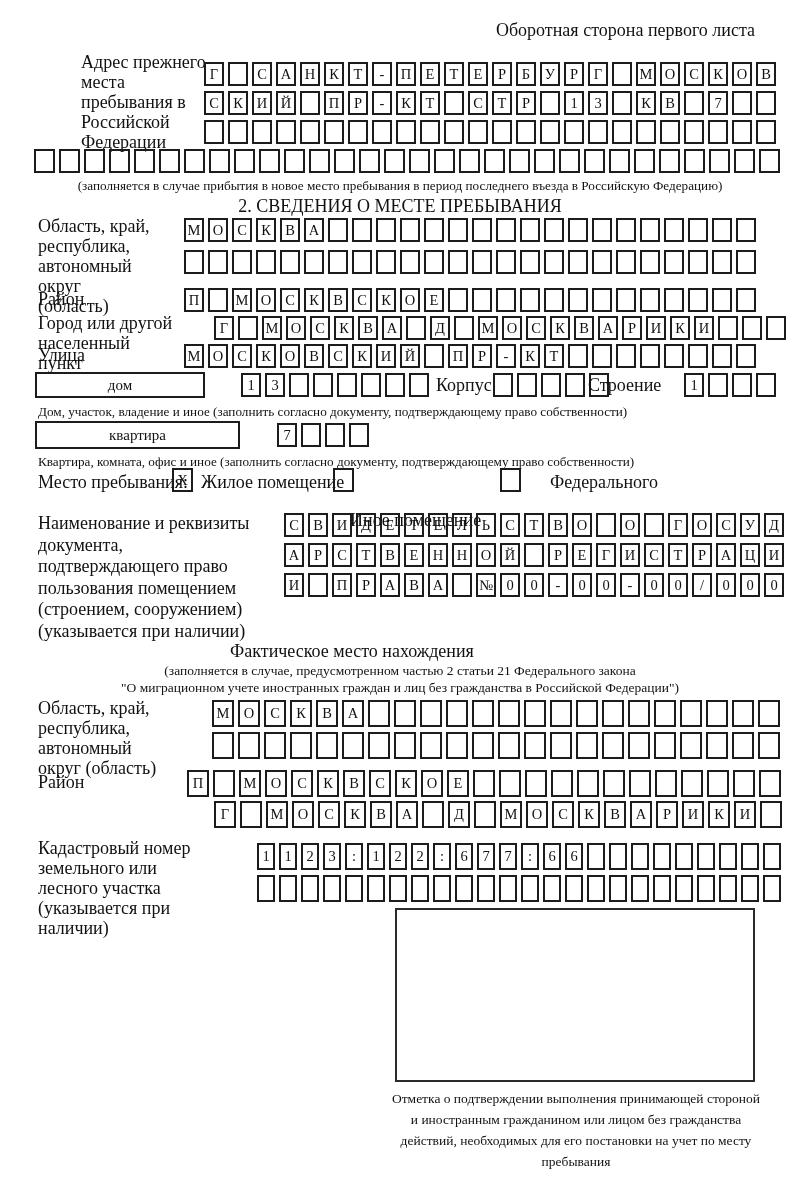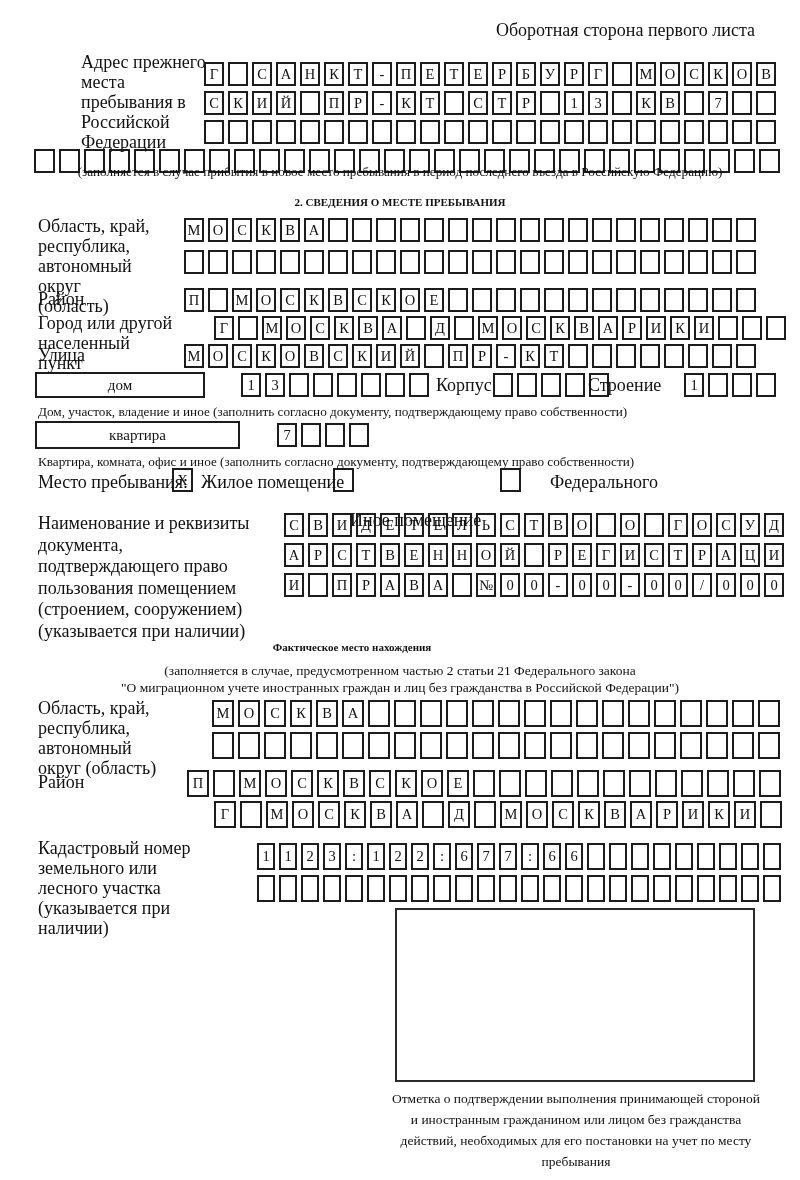--- a/index.html
+++ b/index.html
@@ -4,21 +4,21 @@
 <style>
   html,body { margin:0; padding:0; background:#fff; }
   .page {
     position:relative; width:800px; height:1180px; background:#ffffff;
     color:#111; font-family:"Liberation Serif","DejaVu Serif",serif;
     overflow:hidden;
   }
   .abs { position:absolute; }
   .lbl { font-size:18px; line-height:20px; }
   .cap { font-size:13.2px; line-height:17px; }
-  .ttl { font-size:11px; font-weight:bold; }
+  .ttl { font-size:18px; font-weight:normal; }
   .center { text-align:center; }
   .row { position:absolute; white-space:nowrap;padding-left:29px; }
   .cell {
     display:inline-block; box-sizing:border-box;
     width:20px; height:24px; border:2px solid #1c1c1c; margin-right:4px;
     text-align:center; font-size:14.5px; line-height:20px; vertical-align:top;
   }
   .sz25 .cell { width:21px; }
   .sz2  .cell { width:22px; height:27px; line-height:23px; }
   .szk  .cell { width:18px; height:27px; line-height:23px; }
@@ -37,21 +37,21 @@
 
 <div class="page">
 
   <div class="abs lbl" style="top:20px; right:45px;">Оборотная сторона первого листа</div>
 
   <div class="abs lbl" style="left:38px; top:52px; width:138px;margin-left:43px;">Адрес прежнего места пребывания в Российской Федерации</div>
   <div class="row" style="left:175px; top:62px;"><span class="cell">Г</span><span class="cell"></span><span class="cell">С</span><span class="cell">А</span><span class="cell">Н</span><span class="cell">К</span><span class="cell">Т</span><span class="cell">-</span><span class="cell">П</span><span class="cell">Е</span><span class="cell">Т</span><span class="cell">Е</span><span class="cell">Р</span><span class="cell">Б</span><span class="cell">У</span><span class="cell">Р</span><span class="cell">Г</span><span class="cell"></span><span class="cell">М</span><span class="cell">О</span><span class="cell">С</span><span class="cell">К</span><span class="cell">О</span><span class="cell">В</span></div>
   <div class="row" style="left:175px; top:91px;"><span class="cell">С</span><span class="cell">К</span><span class="cell">И</span><span class="cell">Й</span><span class="cell"></span><span class="cell">П</span><span class="cell">Р</span><span class="cell">-</span><span class="cell">К</span><span class="cell">Т</span><span class="cell"></span><span class="cell">С</span><span class="cell">Т</span><span class="cell">Р</span><span class="cell"></span><span class="cell">1</span><span class="cell">3</span><span class="cell"></span><span class="cell">К</span><span class="cell">В</span><span class="cell"></span><span class="cell">7</span><span class="cell"></span><span class="cell"></span></div>
   <div class="row" style="left:175px; top:120px;"><span class="cell"></span><span class="cell"></span><span class="cell"></span><span class="cell"></span><span class="cell"></span><span class="cell"></span><span class="cell"></span><span class="cell"></span><span class="cell"></span><span class="cell"></span><span class="cell"></span><span class="cell"></span><span class="cell"></span><span class="cell"></span><span class="cell"></span><span class="cell"></span><span class="cell"></span><span class="cell"></span><span class="cell"></span><span class="cell"></span><span class="cell"></span><span class="cell"></span><span class="cell"></span><span class="cell"></span></div>
   <div class="row sz25" style="left:5px; top:149px;"><span class="cell"></span><span class="cell"></span><span class="cell"></span><span class="cell"></span><span class="cell"></span><span class="cell"></span><span class="cell"></span><span class="cell"></span><span class="cell"></span><span class="cell"></span><span class="cell"></span><span class="cell"></span><span class="cell"></span><span class="cell"></span><span class="cell"></span><span class="cell"></span><span class="cell"></span><span class="cell"></span><span class="cell"></span><span class="cell"></span><span class="cell"></span><span class="cell"></span><span class="cell"></span><span class="cell"></span><span class="cell"></span><span class="cell"></span><span class="cell"></span><span class="cell"></span><span class="cell"></span><span class="cell"></span></div>
-  <div class="abs cap center" style="left:0; top:163px; width:800px;">(заполняется в случае прибытия в новое место пребывания в период последнего въезда в Российскую Федерацию)</div>
+  <div class="abs cap center" style="left:0; top:177px; width:800px;">(заполняется в случае прибытия в новое место пребывания в период последнего въезда в Российскую Федерацию)</div>
 
   <div class="abs ttl center" style="left:0; top:196px; width:800px;">2. СВЕДЕНИЯ О МЕСТЕ ПРЕБЫВАНИЯ</div>
 
   <div class="abs lbl" style="left:38px; top:216px; width:118px;">Область, край, республика, автономный округ (область)</div>
   <div class="row" style="left:155px; top:218px;"><span class="cell">М</span><span class="cell">О</span><span class="cell">С</span><span class="cell">К</span><span class="cell">В</span><span class="cell">А</span><span class="cell"></span><span class="cell"></span><span class="cell"></span><span class="cell"></span><span class="cell"></span><span class="cell"></span><span class="cell"></span><span class="cell"></span><span class="cell"></span><span class="cell"></span><span class="cell"></span><span class="cell"></span><span class="cell"></span><span class="cell"></span><span class="cell"></span><span class="cell"></span><span class="cell"></span><span class="cell"></span></div>
   <div class="row" style="left:155px; top:250px;"><span class="cell"></span><span class="cell"></span><span class="cell"></span><span class="cell"></span><span class="cell"></span><span class="cell"></span><span class="cell"></span><span class="cell"></span><span class="cell"></span><span class="cell"></span><span class="cell"></span><span class="cell"></span><span class="cell"></span><span class="cell"></span><span class="cell"></span><span class="cell"></span><span class="cell"></span><span class="cell"></span><span class="cell"></span><span class="cell"></span><span class="cell"></span><span class="cell"></span><span class="cell"></span><span class="cell"></span></div>
 
   <div class="abs lbl" style="left:38px; top:289px;">Район</div>
   <div class="row" style="left:155px; top:288px;"><span class="cell">П</span><span class="cell"></span><span class="cell">М</span><span class="cell">О</span><span class="cell">С</span><span class="cell">К</span><span class="cell">В</span><span class="cell">С</span><span class="cell">К</span><span class="cell">О</span><span class="cell">Е</span><span class="cell"></span><span class="cell"></span><span class="cell"></span><span class="cell"></span><span class="cell"></span><span class="cell"></span><span class="cell"></span><span class="cell"></span><span class="cell"></span><span class="cell"></span><span class="cell"></span><span class="cell"></span><span class="cell"></span></div>
 

